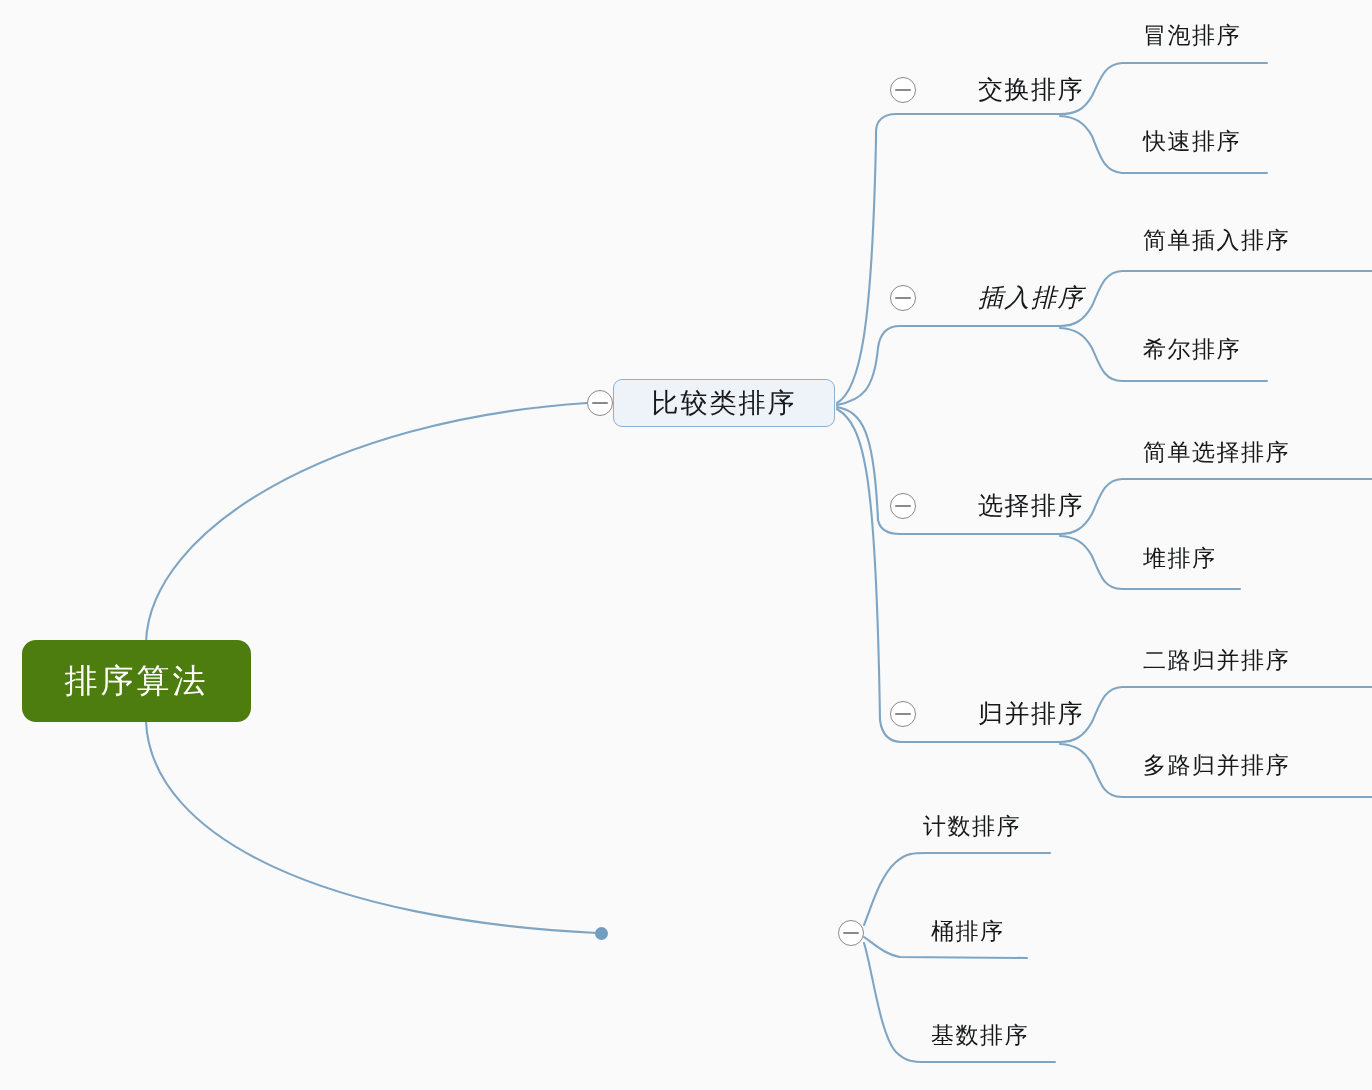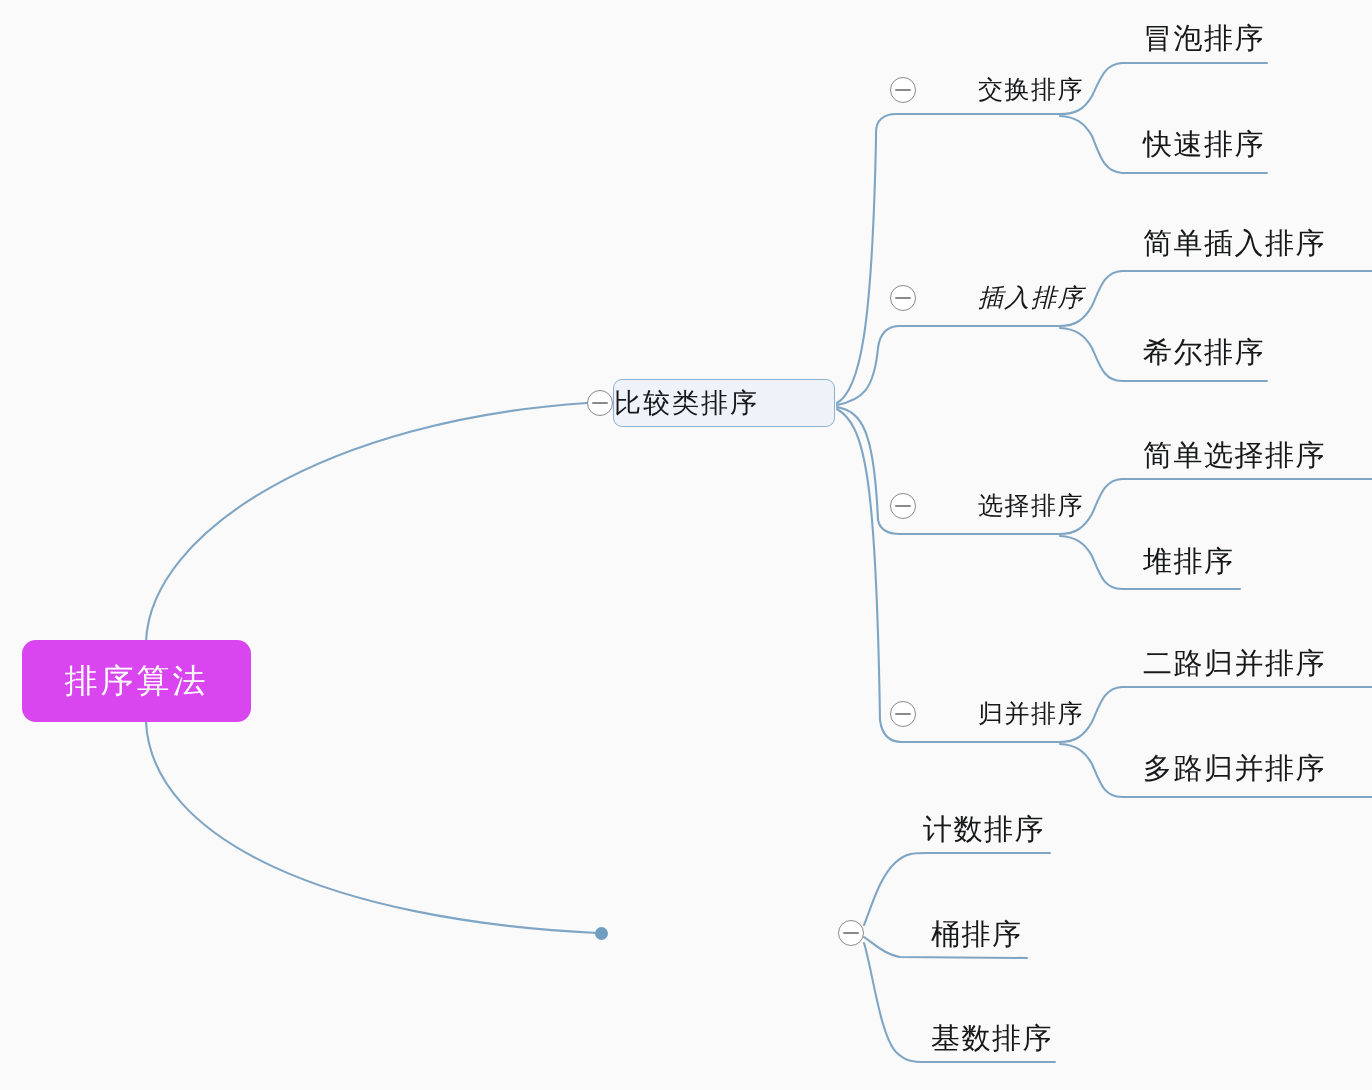--- a/index.html
+++ b/index.html
@@ -35,21 +35,21 @@
     height: 1090px;
   }
 
   
   .root-node {
     position: absolute;
     left: 22px;
     top: 640px;
     width: 229px;
     height: 82px;
-    background: #d946ef;
+    background: #4d7c0f;
     border-radius: 14px;
     display: flex;
     align-items: center;
     justify-content: center;
     box-sizing: border-box;
     font-family: Liberation Serif, serif;
   }
   .root-label {
     color: #ffffff;
     font-size: 33px;
@@ -59,21 +59,21 @@
   }
 
   
   .l1-node {
     position: absolute;
     background: #eef3f9;
     border: 1.6px solid #8fb0ce;
     border-radius: 9px;
     display: flex;
     align-items: center;
-    justify-content: flex-start;
+    justify-content: center;
     box-sizing: border-box;
   }
   .l1-label {
     color: #17181a;
     font-size: 27px;
     letter-spacing: 2px;
     white-space: nowrap;
     line-height: 1;
   }
 
@@ -86,21 +86,21 @@
     letter-spacing: 1.5px;
     line-height: 1;
     margin-left: 44px;
   }
 
   
   .leaf-node {
     position: absolute;
     white-space: nowrap;
     color: #17181a;
-    font-size: 29px;
+    font-size: 23px;
     letter-spacing: 1.5px;
     line-height: 1;
   }
 
   
   .toggle {
     position: absolute;
     width: 26px;
     height: 26px;
     border-radius: 50%;

